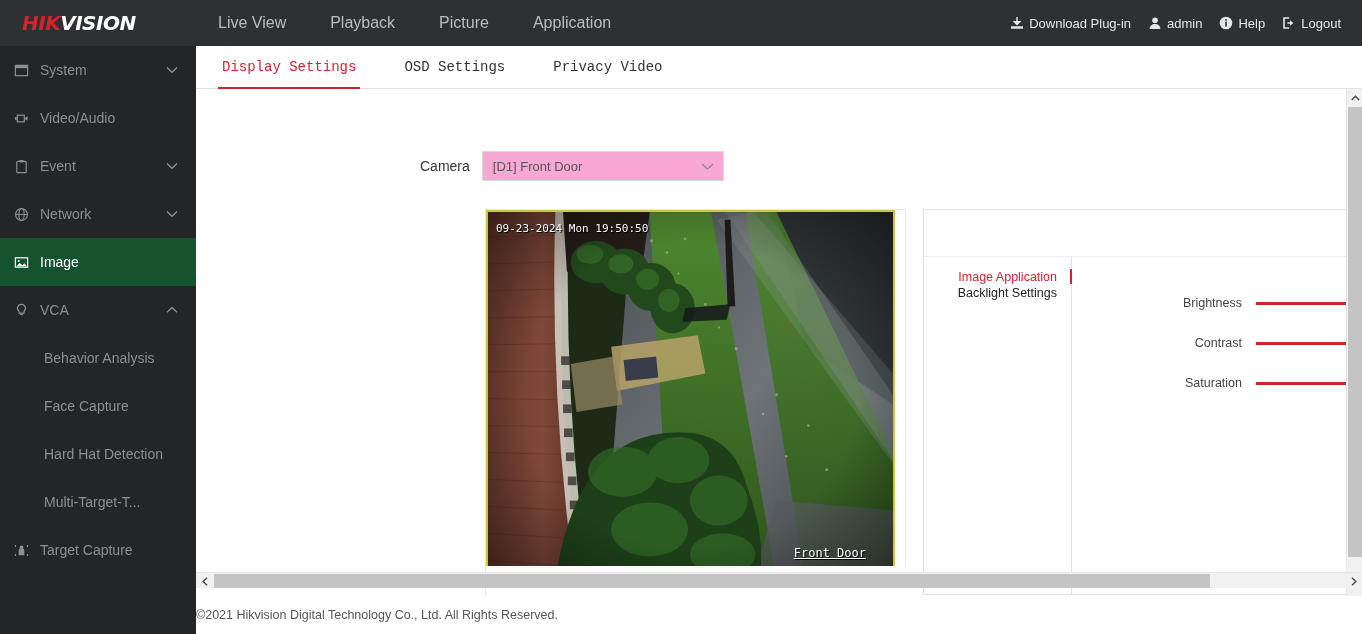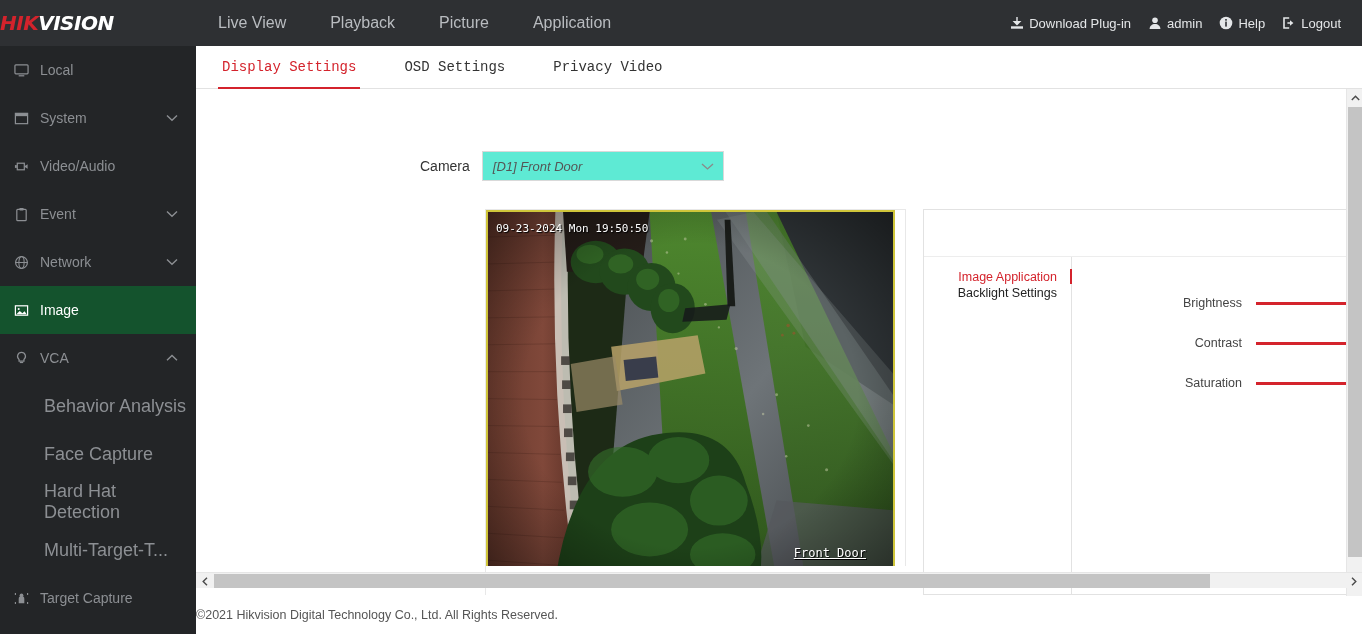--- a/index.html
+++ b/index.html
@@ -13,21 +13,21 @@
   }
 
   
   .topbar {
     position: absolute; top: 0; left: 0;
     width: 1362px; height: 46px;
     background: #2e3033;
     display: flex; align-items: center;
   }
   .logo {
-    width: 196px; 
+    width: 196px; padding-left: 22px;
     font-family: "DejaVu Sans", sans-serif;
     font-size: 20px; font-weight: bold; font-style: italic;
     letter-spacing: -0.5px;
   }
   .logo .hik { color: #d4232c; }
   .logo .vis { color: #ffffff; }
 
   .topnav { display: flex; align-items: center; height: 46px; }
   .topnav-item {
     position: relative;
@@ -71,21 +71,21 @@
     flex: 0 0 26px;
   }
   .side-item .si-label { flex: 1; }
   .side-item.active { background: #14532d; color: #ffffff; }
   .side-item .chev {
     margin-right: 18px; width: 12px; height: 12px;
     display: flex; align-items: center; justify-content: center;
   }
   .side-sub {
     height: 48px; display: flex; align-items: center;
-    padding-left: 44px; color: #8c8f93; font-size: 18px; cursor: pointer;
+    padding-left: 44px; color: #8c8f93; font-size: 14px; cursor: pointer;
   }
 
   
   .content {
     position: absolute; top: 46px; left: 196px;
     width: 1166px; height: 588px;
     background: #ffffff;
   }
 
   .tabs {
@@ -116,24 +116,24 @@
   }
 
   .camera-row {
     position: absolute; top: 62px; left: 224px;
     display: flex; align-items: center; gap: 12px;
   }
   .camera-label { font-size: 14px; color: #333; }
   .camera-select {
     position: relative;
     width: 242px; height: 30px;
-    border: 1px solid #d9d9d9; background: #5eead4;
+    border: 1px solid #d9d9d9; background: #f9a8d4;
     display: flex; align-items: center;
     padding: 0 28px 0 10px;
-    font-size: 13px; color: #555; cursor: pointer; font-style: italic;
+    font-size: 13px; color: #555; cursor: pointer;
   }
   .camera-select .caret {
     position: absolute; right: 9px; top: 50%;
     transform: translateY(-50%);
   }
 
   
   .video-wrap {
     position: absolute; top: 120px; left: 289px;
     width: 421px; height: 386px;
@@ -318,29 +318,20 @@
             <path d="M8 4.2l3.4 2.8L8 9.8V7.8H5.4V6.2H8z" fill="#e4e6e8"></path>
           </svg>
       </span>
       <span>Logout</span>
     </div>
   </div>
 </div>
 
 <div class="sidebar">
 
-  <div class="side-item">
-    <span class="si-icon">
-      <svg width="15" height="15" viewBox="0 0 16 16">
-          <rect x="1" y="2" width="14" height="9.5" rx="1" fill="none" stroke="#8c8f93" stroke-width="1.3"></rect>
-          <rect x="5" y="13" width="6" height="1.3" fill="#8c8f93"></rect>
-        </svg>
-    </span>
-    <span class="si-label">Local</span>
-  </div>
 
   <div class="side-item">
     <span class="si-icon">
       <svg width="15" height="15" viewBox="0 0 16 16">
           <rect x="1.5" y="2.5" width="13" height="11" fill="none" stroke="#8c8f93" stroke-width="1.3"></rect>
           <rect x="1.5" y="2.5" width="13" height="3" fill="#8c8f93"></rect>
         </svg>
     </span>
     <span class="si-label">System</span>
     <span class="chev">

